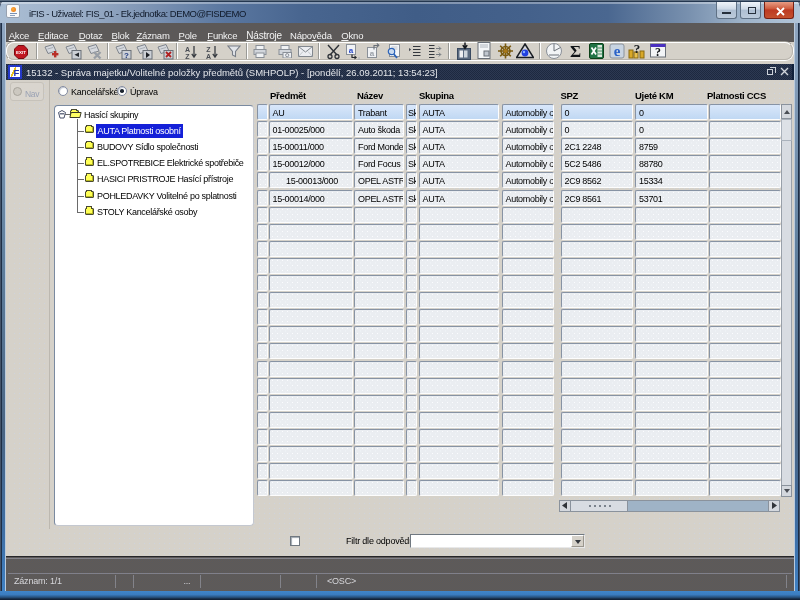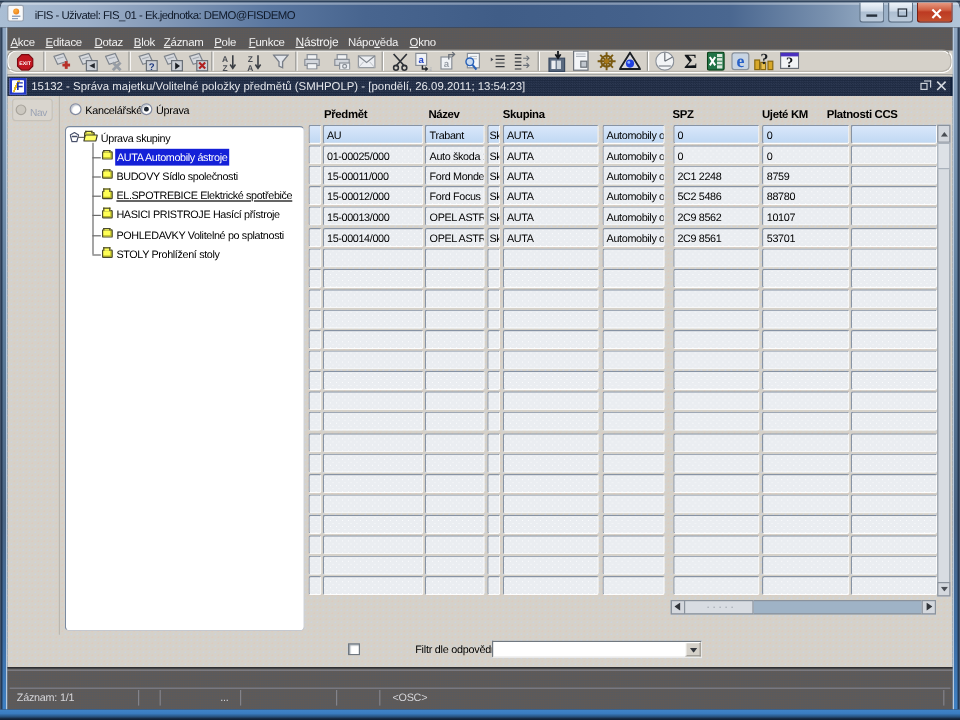--- a/index.html
+++ b/index.html
@@ -265,46 +265,46 @@
 <div class="abs" style="left:53.5px;top:104.5px;width:200px;height:421px;background:#fff;border:1px solid #7a8aa0;border-right-color:#c4c8d0;border-bottom-color:#c4c8d0;border-radius:4px;"></div>
 <div class="abs" style="left:76.5px;top:119px;width:1px;height:93px;background:#6a6a6a;"></div>
 
 <svg class="abs" style="left:58px;top:110px;" width="8" height="9" viewBox="0 0 8 9">
     <path d="M4 0.5 L7.5 2.5 L6 8 L2 8 L0.5 2.5 Z" fill="#fff" stroke="#48506a"></path>
     <path d="M1.8 3.8 L6.2 3.8" stroke="#48506a" stroke-width="1.2"></path>
   </svg>
 <div class="abs" style="left:65px;top:113.5px;width:5px;height:1px;background:#6a6a6a;"></div>
 <div class="fold" style="left:70px;top:110px;width:9px;height:7px;"></div>
 <div class="abs" style="left:70px;top:112px;width:11px;height:6px;background:#ffff66;border:1px solid #3a3a2a;border-radius:1px;transform:skewX(-14deg);"></div>
-<div class="abs ttxt" style="left:84px;top:109.5px;">Úprava skupiny</div>
+<div class="abs ttxt" style="left:84px;top:109.5px;">Hasící skupiny</div>
 
 <div class="abs" style="left:77px;top:130.5px;width:7px;height:1px;background:#6a6a6a;"></div>
 <div class="fold" style="left:84.5px;top:126.0px;width:9px;height:7px;"></div>
-<div class="abs" style="left:95.5px;top:123.5px;height:14px;background:#1420d8;color:#fff;font-size:9px;letter-spacing:-0.3px;line-height:14px;padding:0 2px;white-space:nowrap;">AUTA Automobily ástroje</div>
+<div class="abs" style="left:95.5px;top:123.5px;height:14px;background:#1420d8;color:#fff;font-size:9px;letter-spacing:-0.3px;line-height:14px;padding:0 2px;white-space:nowrap;">AUTA Platnosti osobní</div>
 <div class="abs" style="left:77px;top:146.8px;width:7px;height:1px;background:#6a6a6a;"></div>
 <div class="fold" style="left:84.5px;top:142.3px;width:9px;height:7px;"></div>
 <div class="abs ttxt" style="left:97px;top:141.8px;">BUDOVY Sídlo společnosti</div>
 <div class="abs" style="left:77px;top:163.1px;width:7px;height:1px;background:#6a6a6a;"></div>
 <div class="fold" style="left:84.5px;top:158.6px;width:9px;height:7px;"></div>
-<div class="abs ttxt" style="left:97px;top:158.1px;text-decoration:underline;">EL.SPOTREBICE Elektrické spotřebiče</div>
+<div class="abs ttxt" style="left:97px;top:158.1px;">EL.SPOTREBICE Elektrické spotřebiče</div>
 <div class="abs" style="left:77px;top:179.4px;width:7px;height:1px;background:#6a6a6a;"></div>
 <div class="fold" style="left:84.5px;top:174.9px;width:9px;height:7px;"></div>
 <div class="abs ttxt" style="left:97px;top:174.4px;">HASICI PRISTROJE Hasící přístroje</div>
 <div class="abs" style="left:77px;top:195.7px;width:7px;height:1px;background:#6a6a6a;"></div>
 <div class="fold" style="left:84.5px;top:191.2px;width:9px;height:7px;"></div>
 <div class="abs ttxt" style="left:97px;top:190.7px;">POHLEDAVKY Volitelné po splatnosti</div>
 <div class="abs" style="left:77px;top:212.0px;width:7px;height:1px;background:#6a6a6a;"></div>
 <div class="fold" style="left:84.5px;top:207.5px;width:9px;height:7px;"></div>
-<div class="abs ttxt" style="left:97px;top:207.0px;">STOLY Prohlížení stoly</div>
+<div class="abs ttxt" style="left:97px;top:207.0px;">STOLY Kancelářské osoby</div>
 <div class="hdr" style="left:270px;">Předmět</div>
 <div class="hdr" style="left:357px;">Název</div>
 <div class="hdr" style="left:419px;">Skupina</div>
 <div class="hdr" style="left:560.5px;">SPZ</div>
 <div class="hdr" style="left:635px;">Ujeté KM</div>
-<div class="hdr" style="left:689px;">Platnosti CCS</div>
+<div class="hdr" style="left:707px;">Platnosti CCS</div>
 <div class="cell sel" style="left:256.5px;top:104.0px;width:11px;"></div>
 <div class="cell sel" style="left:268.5px;top:104.0px;width:84px;">AU</div>
 <div class="cell sel" style="left:354px;top:104.0px;width:50px;">Trabant</div>
 <div class="cell sel" style="left:406px;top:104.0px;width:11px;padding-left:1px;letter-spacing:-0.5px;">Sk</div>
 <div class="cell sel" style="left:418.5px;top:104.0px;width:80.5px;">AUTA</div>
 <div class="cell sel" style="left:501.5px;top:104.0px;width:52px;">Automobily osobní</div>
 <div class="cell sel" style="left:560.5px;top:104.0px;width:72.5px;">0</div>
 <div class="cell sel" style="left:635px;top:104.0px;width:72.5px;">0</div>
 <div class="cell sel" style="left:708.5px;top:104.0px;width:72.5px;"></div>
 <div class="cell" style="left:256.5px;top:121.1px;width:11px;"></div>
@@ -328,27 +328,27 @@
 <div class="cell" style="left:256.5px;top:155.3px;width:11px;"></div>
 <div class="cell" style="left:268.5px;top:155.3px;width:84px;">15-00012/000</div>
 <div class="cell" style="left:354px;top:155.3px;width:50px;">Ford Focus F</div>
 <div class="cell" style="left:406px;top:155.3px;width:11px;padding-left:1px;letter-spacing:-0.5px;">Sk</div>
 <div class="cell" style="left:418.5px;top:155.3px;width:80.5px;">AUTA</div>
 <div class="cell" style="left:501.5px;top:155.3px;width:52px;">Automobily osobní</div>
 <div class="cell" style="left:560.5px;top:155.3px;width:72.5px;">5C2 5486</div>
 <div class="cell" style="left:635px;top:155.3px;width:72.5px;">88780</div>
 <div class="cell" style="left:708.5px;top:155.3px;width:72.5px;"></div>
 <div class="cell" style="left:256.5px;top:172.4px;width:11px;"></div>
-<div class="cell" style="left:268.5px;top:172.4px;width:84px;">15-00013/000</div>
+<div class="cell" style="left:268.5px;top:172.4px;width:84px;text-align:center;">15-00013/000</div>
 <div class="cell" style="left:354px;top:172.4px;width:50px;">OPEL ASTRA</div>
 <div class="cell" style="left:406px;top:172.4px;width:11px;padding-left:1px;letter-spacing:-0.5px;">Sk</div>
 <div class="cell" style="left:418.5px;top:172.4px;width:80.5px;">AUTA</div>
 <div class="cell" style="left:501.5px;top:172.4px;width:52px;">Automobily osobní</div>
 <div class="cell" style="left:560.5px;top:172.4px;width:72.5px;">2C9 8562</div>
-<div class="cell" style="left:635px;top:172.4px;width:72.5px;">10107</div>
+<div class="cell" style="left:635px;top:172.4px;width:72.5px;">15334</div>
 <div class="cell" style="left:708.5px;top:172.4px;width:72.5px;"></div>
 <div class="cell" style="left:256.5px;top:189.5px;width:11px;"></div>
 <div class="cell" style="left:268.5px;top:189.5px;width:84px;">15-00014/000</div>
 <div class="cell" style="left:354px;top:189.5px;width:50px;">OPEL ASTRA</div>
 <div class="cell" style="left:406px;top:189.5px;width:11px;padding-left:1px;letter-spacing:-0.5px;">Sk</div>
 <div class="cell" style="left:418.5px;top:189.5px;width:80.5px;">AUTA</div>
 <div class="cell" style="left:501.5px;top:189.5px;width:52px;">Automobily osobní</div>
 <div class="cell" style="left:560.5px;top:189.5px;width:72.5px;">2C9 8561</div>
 <div class="cell" style="left:635px;top:189.5px;width:72.5px;">53701</div>
 <div class="cell" style="left:708.5px;top:189.5px;width:72.5px;"></div>

